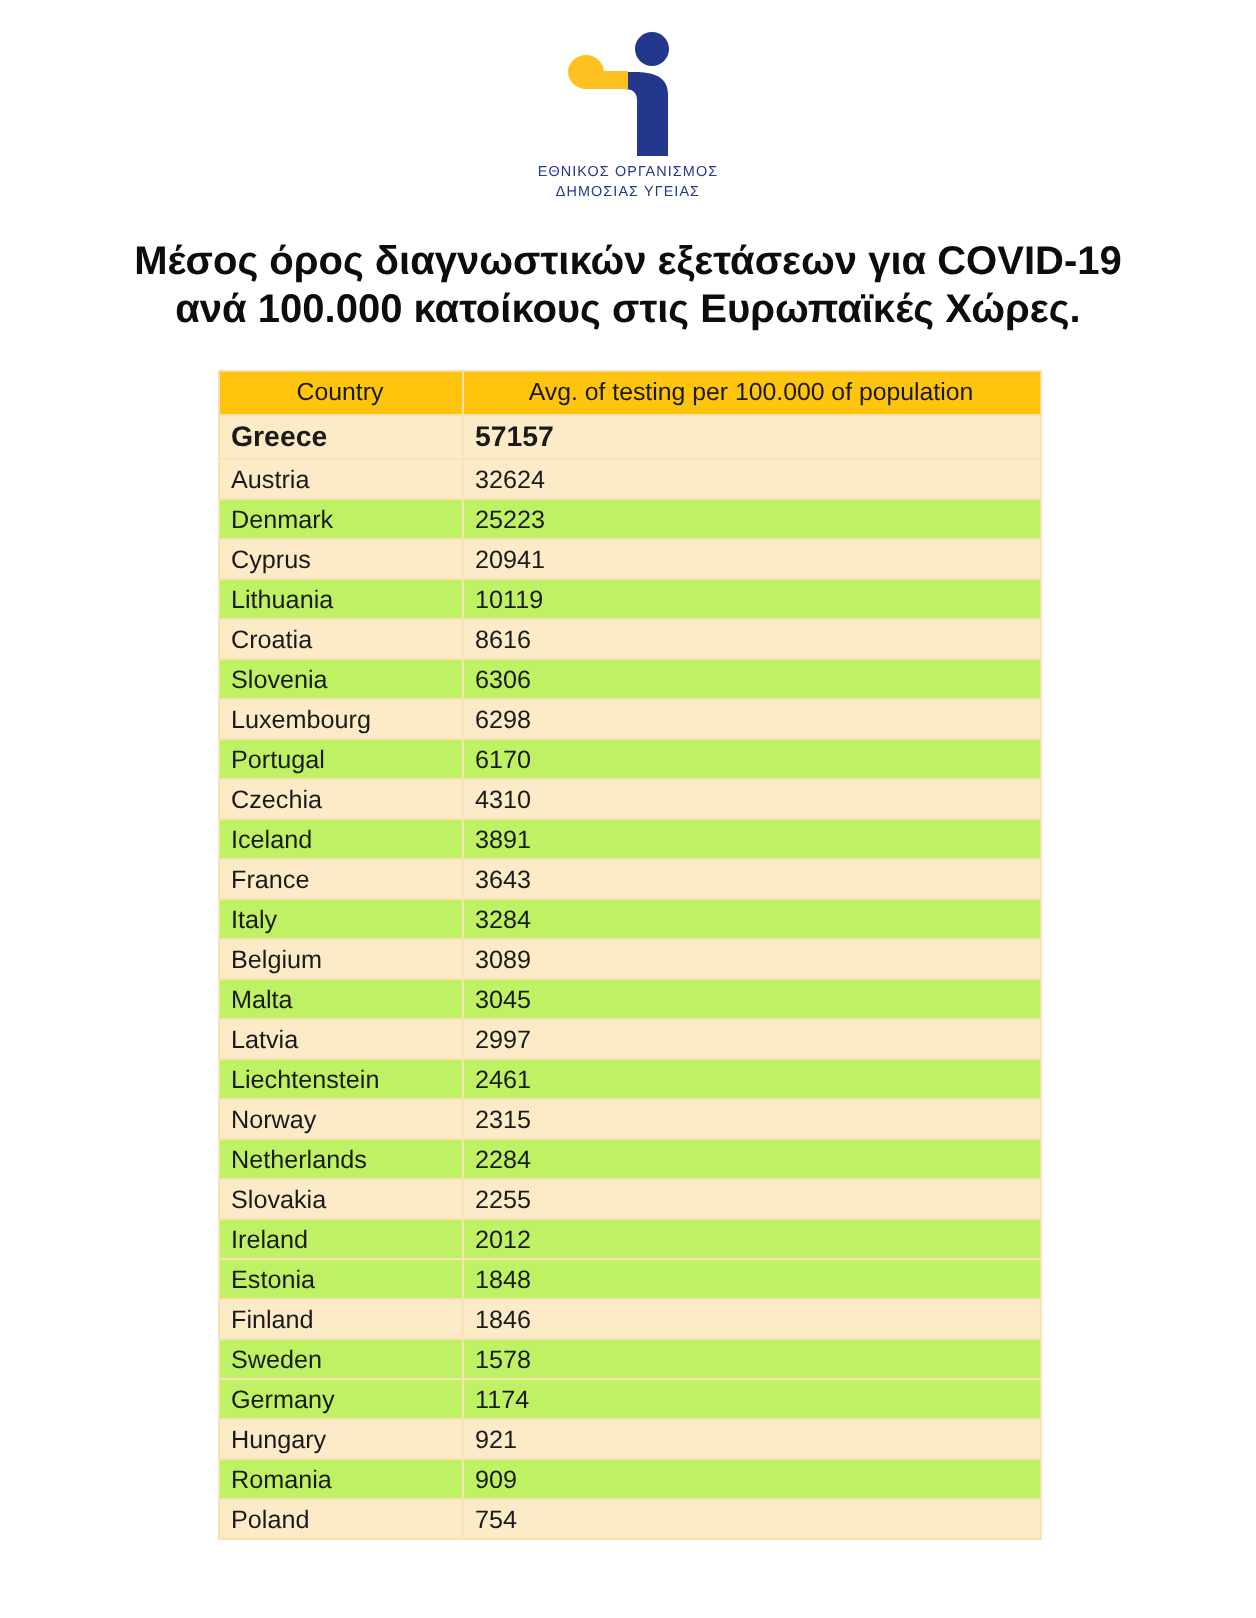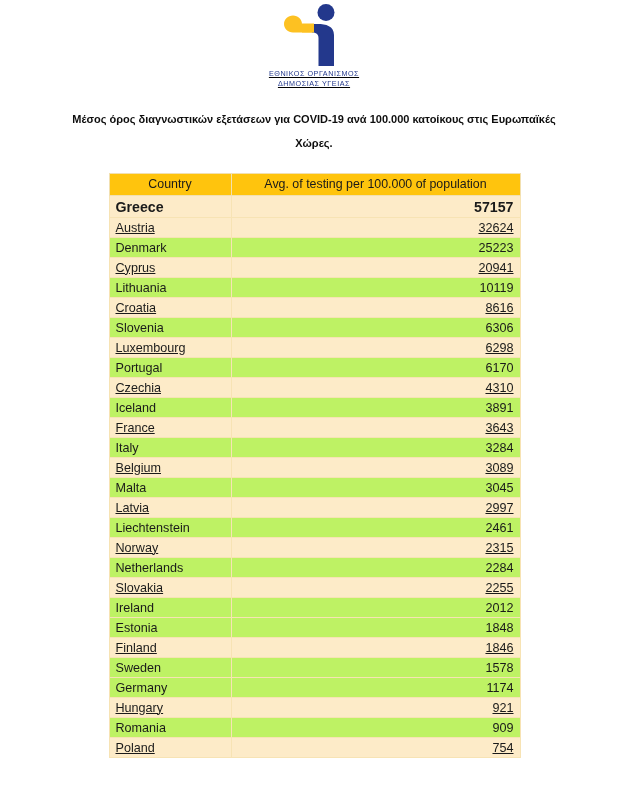--- a/index.html
+++ b/index.html
@@ -10,25 +10,24 @@
     width: 628px;
     height: 809px;
     background: #ffffff;
     font-family: "Liberation Sans", sans-serif;
     overflow: hidden;
   }
 
   
   .logo-block {
     width: 628px;
-    padding-top: 4px;
+    padding-top: 16px;
     display: flex;
     flex-direction: column;
     align-items: center;
-    text-decoration: underline;
   }
   .logo-mark {
     width: 86px;
     height: 62px;
     position: relative;
   }
   .logo-mark svg { display: block; }
 
   .logo-text {
     margin-top: 3px;
@@ -41,21 +40,21 @@
     font-weight: 400;
   }
 
   
   .title {
     margin: 18px auto 0 auto;
     width: 500px;
     text-align: center;
     font-family: "Liberation Sans", sans-serif;
     font-weight: bold;
-    font-size: 11px;
+    font-size: 20px;
     line-height: 24px;
     color: #0d0d0d;
   }
 
   
   .table-wrap {
     margin: 18px auto 0 auto;
     width: 411px;
   }
   table.data {
@@ -87,23 +86,23 @@
     box-sizing: border-box;
     border-left: 1px solid #F7E3B4;
     border-right: 1px solid #F7E3B4;
     border-top: 1px solid #F7E3B4;
     border-bottom: 1px solid #F7E3B4;
     padding: 0 6px;
     white-space: nowrap;
     overflow: hidden;
   }
   table.data td.country { text-align: left; }
-  table.data td.value   { text-align: right; }
-
-  tr.band-cream td { background: #FDEBC8; text-decoration: underline; }
+  table.data td.value   { text-align: left; }
+
+  tr.band-cream td { background: #FDEBC8; }
   tr.band-white td { background: #bef264; }
 
   tr.highlight td {
     background: #FDEBC8;
     font-weight: bold;
     font-size: 14.2px;
     height: 22px;
   }
 </style>
 </head>

